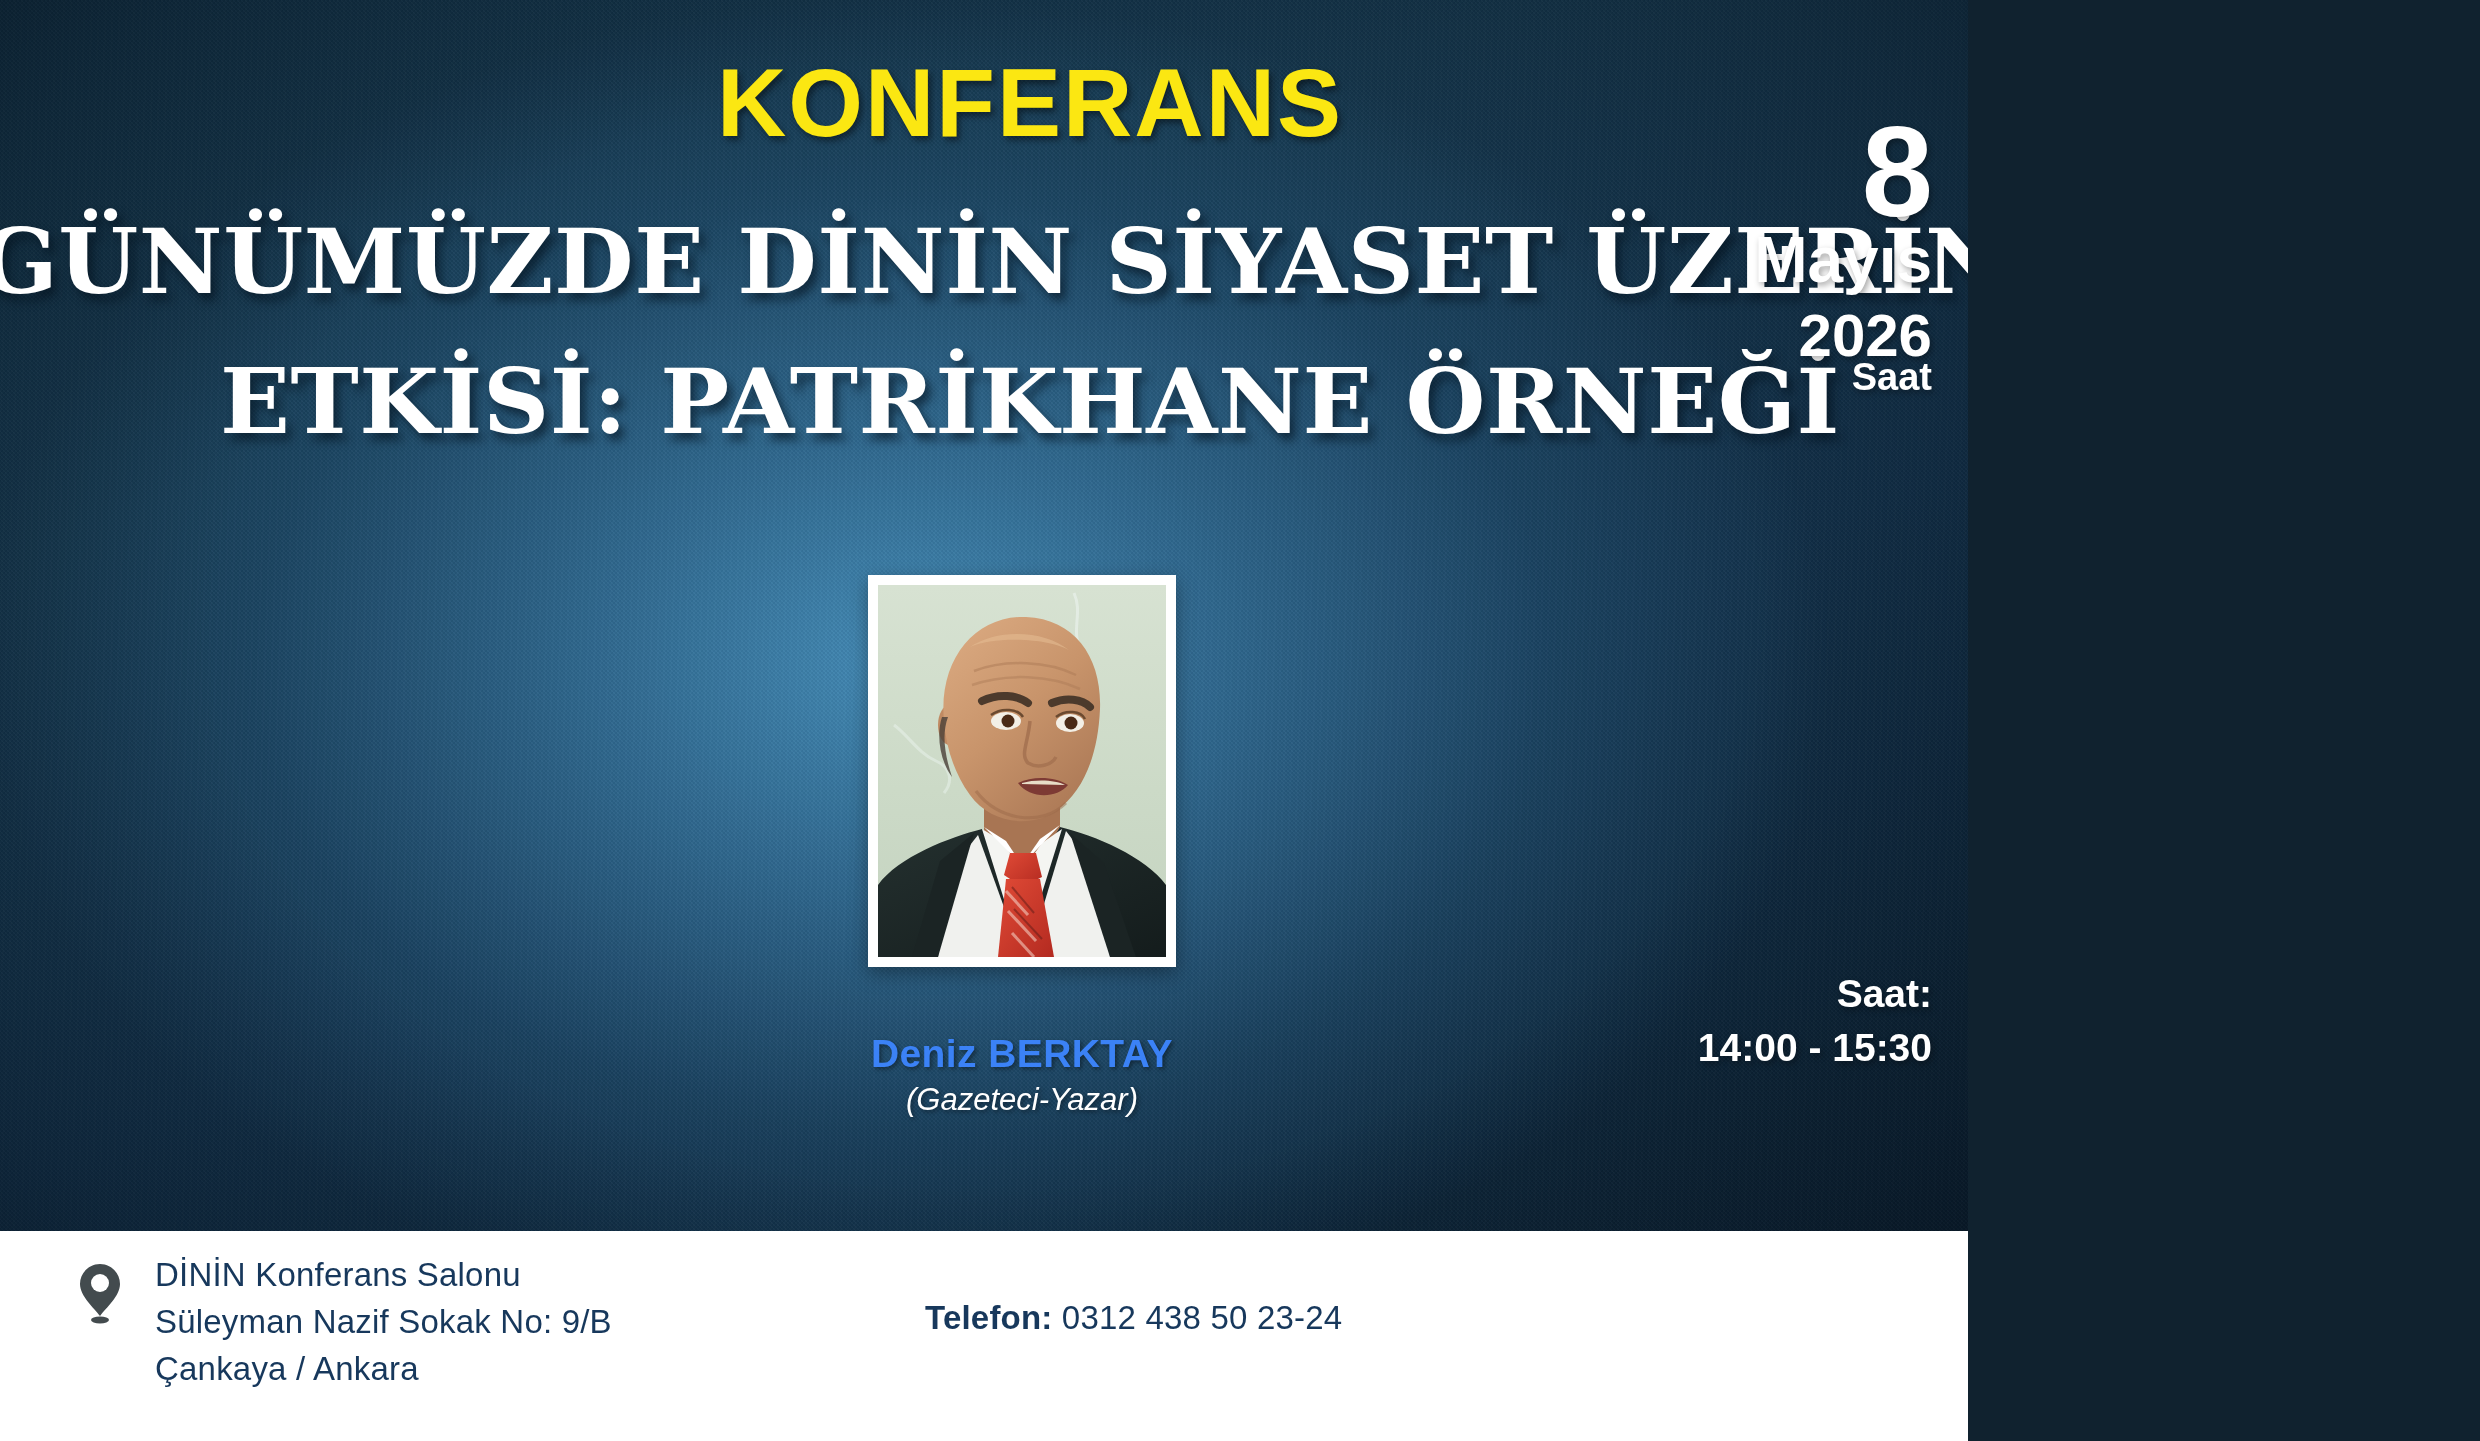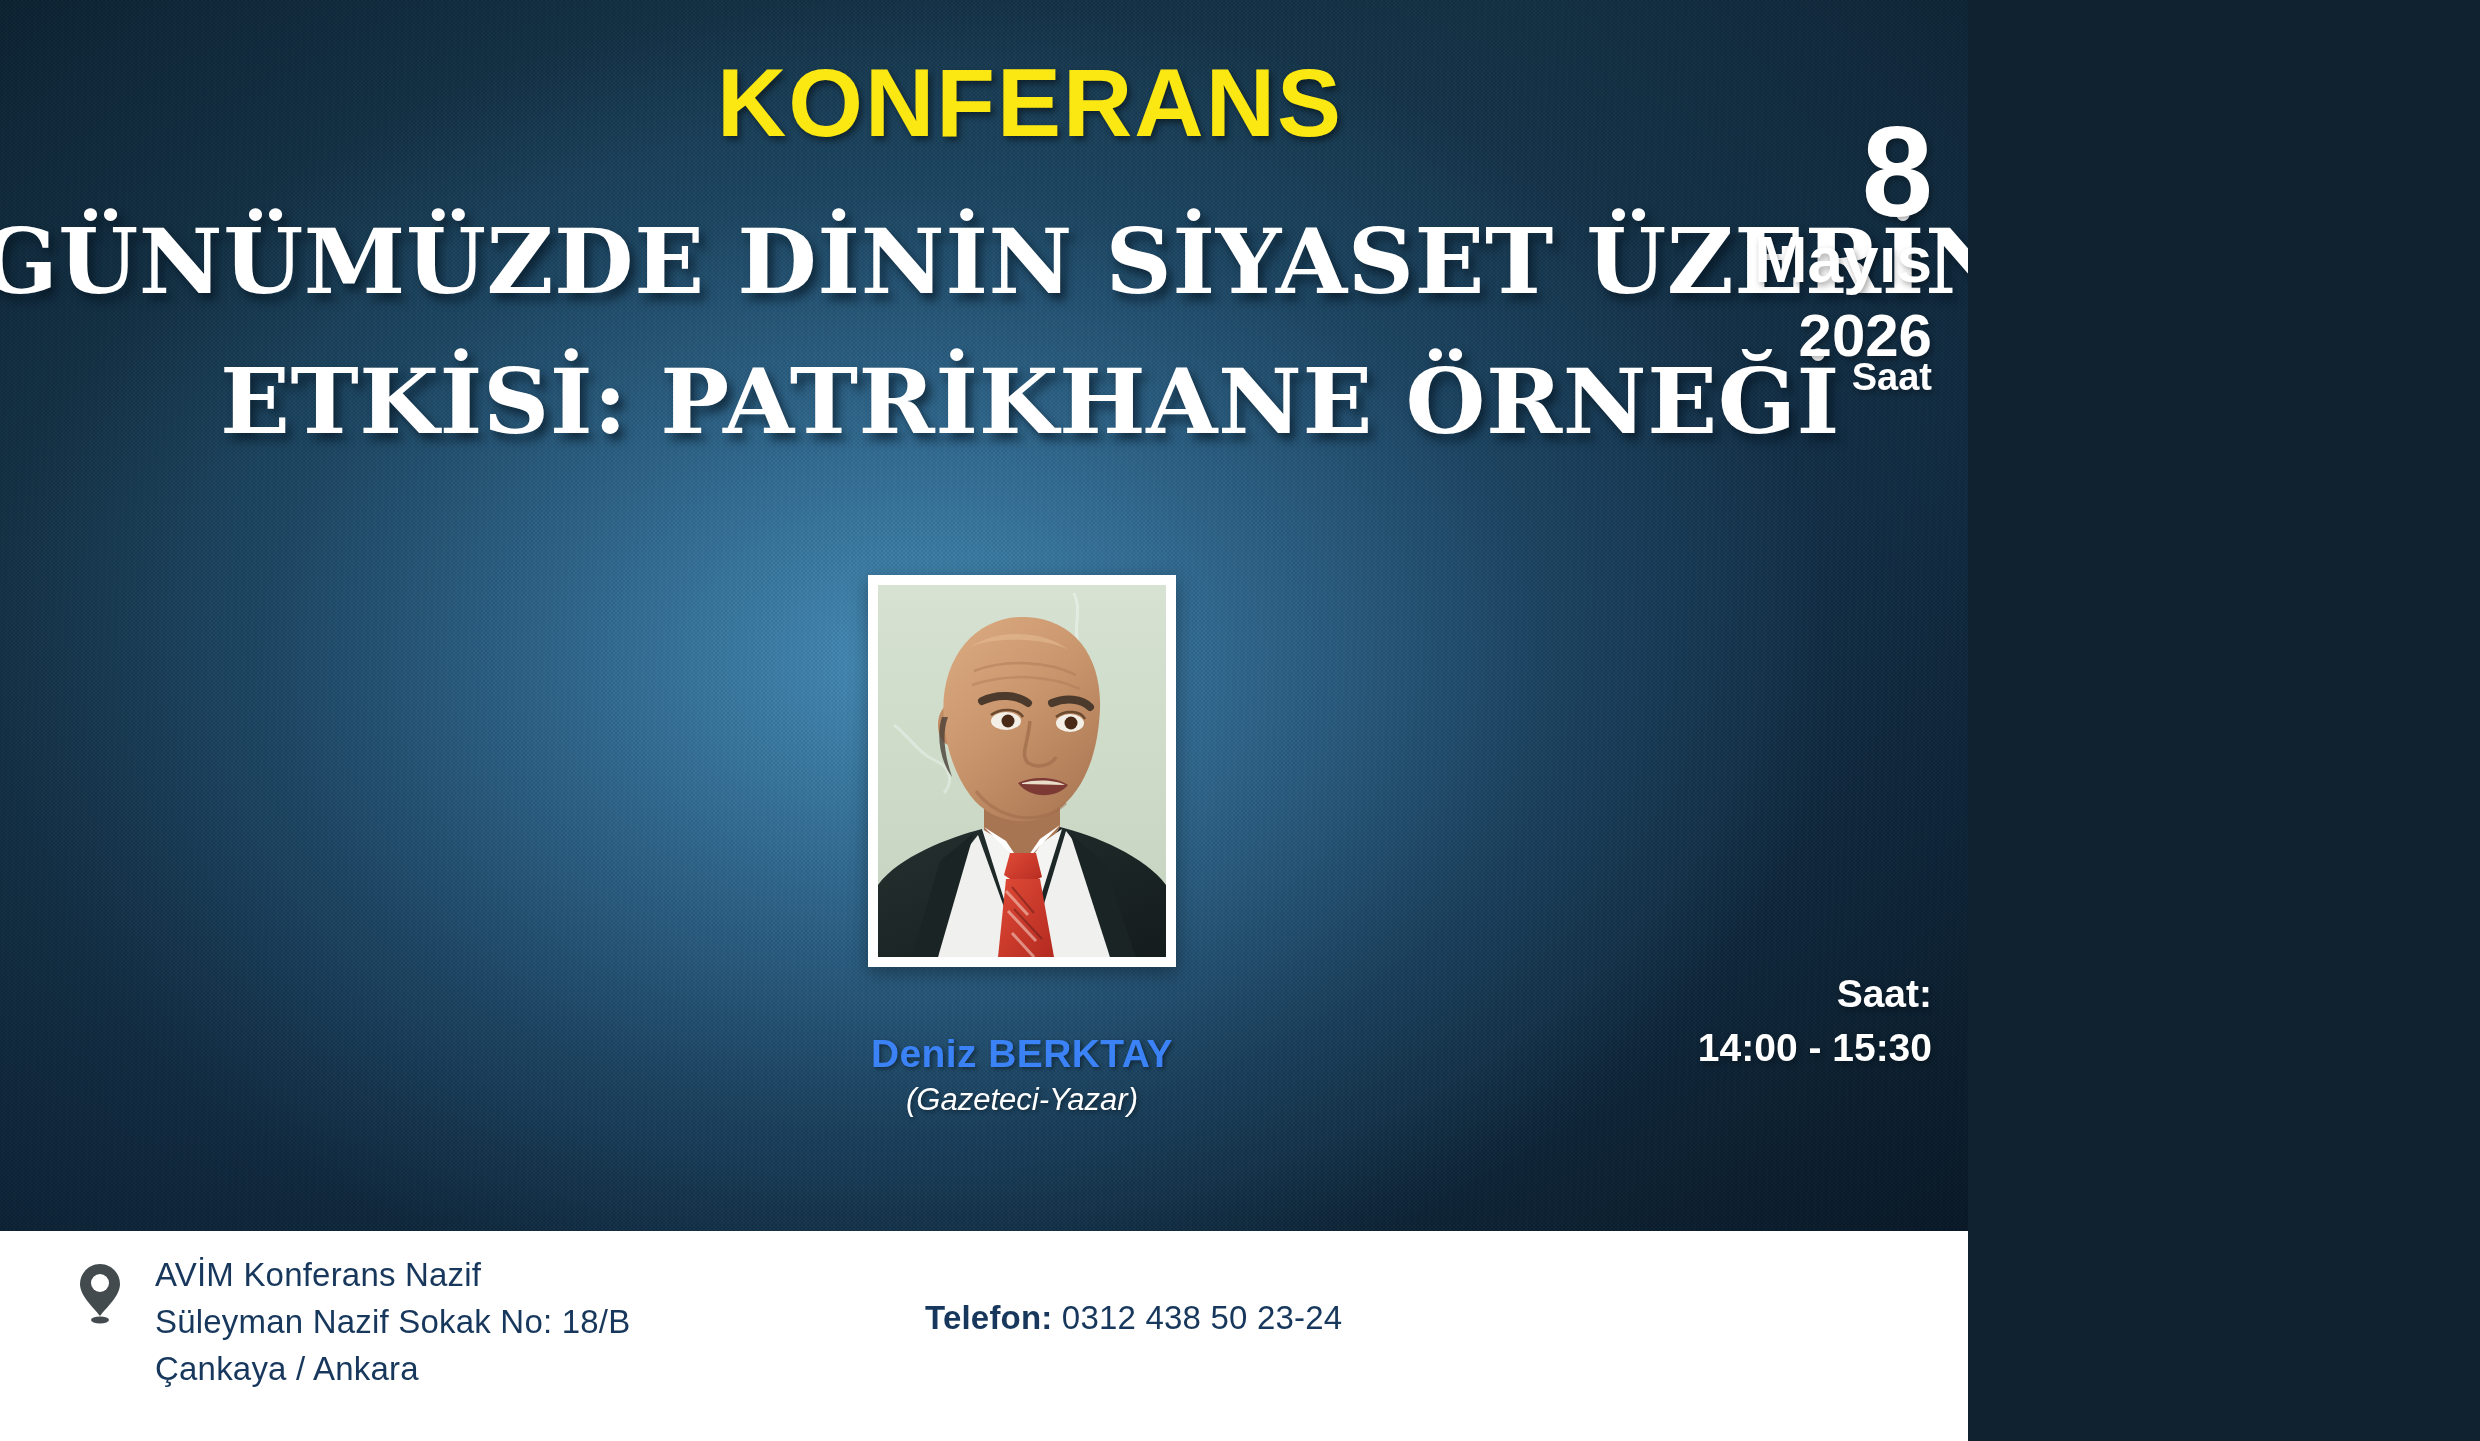--- a/index.html
+++ b/index.html
@@ -425,22 +425,22 @@
 
   <div class="pin-icon">
     <svg viewBox="0 0 48 62" width="48" height="62">
       <path d="M24 2 C 13 2, 4 11, 4 22 C 4 34, 18 46, 24 54 C 30 46, 44 34, 44 22 C 44 11, 35 2, 24 2 Z" fill="#434b4e"></path>
       <circle cx="24" cy="21" r="9" fill="#ffffff"></circle>
       <ellipse cx="24" cy="58" rx="9" ry="3.4" fill="#434b4e"></ellipse>
     </svg>
   </div>
 
   <div class="address">
-    <div>AVİM Konferans Nazif</div>
-    <div>Süleyman Nazif Sokak No: 18/B</div>
+    <div>DİNİN Konferans Salonu</div>
+    <div>Süleyman Nazif Sokak No: 9/B</div>
     <div>Çankaya / Ankara</div>
   </div>
 
   <div class="phone">
     <b>Telefon:</b>
     <span>0312 438 50 23-24</span>
   </div>
 
   <div class="logo">
     <div class="logo-mark">

